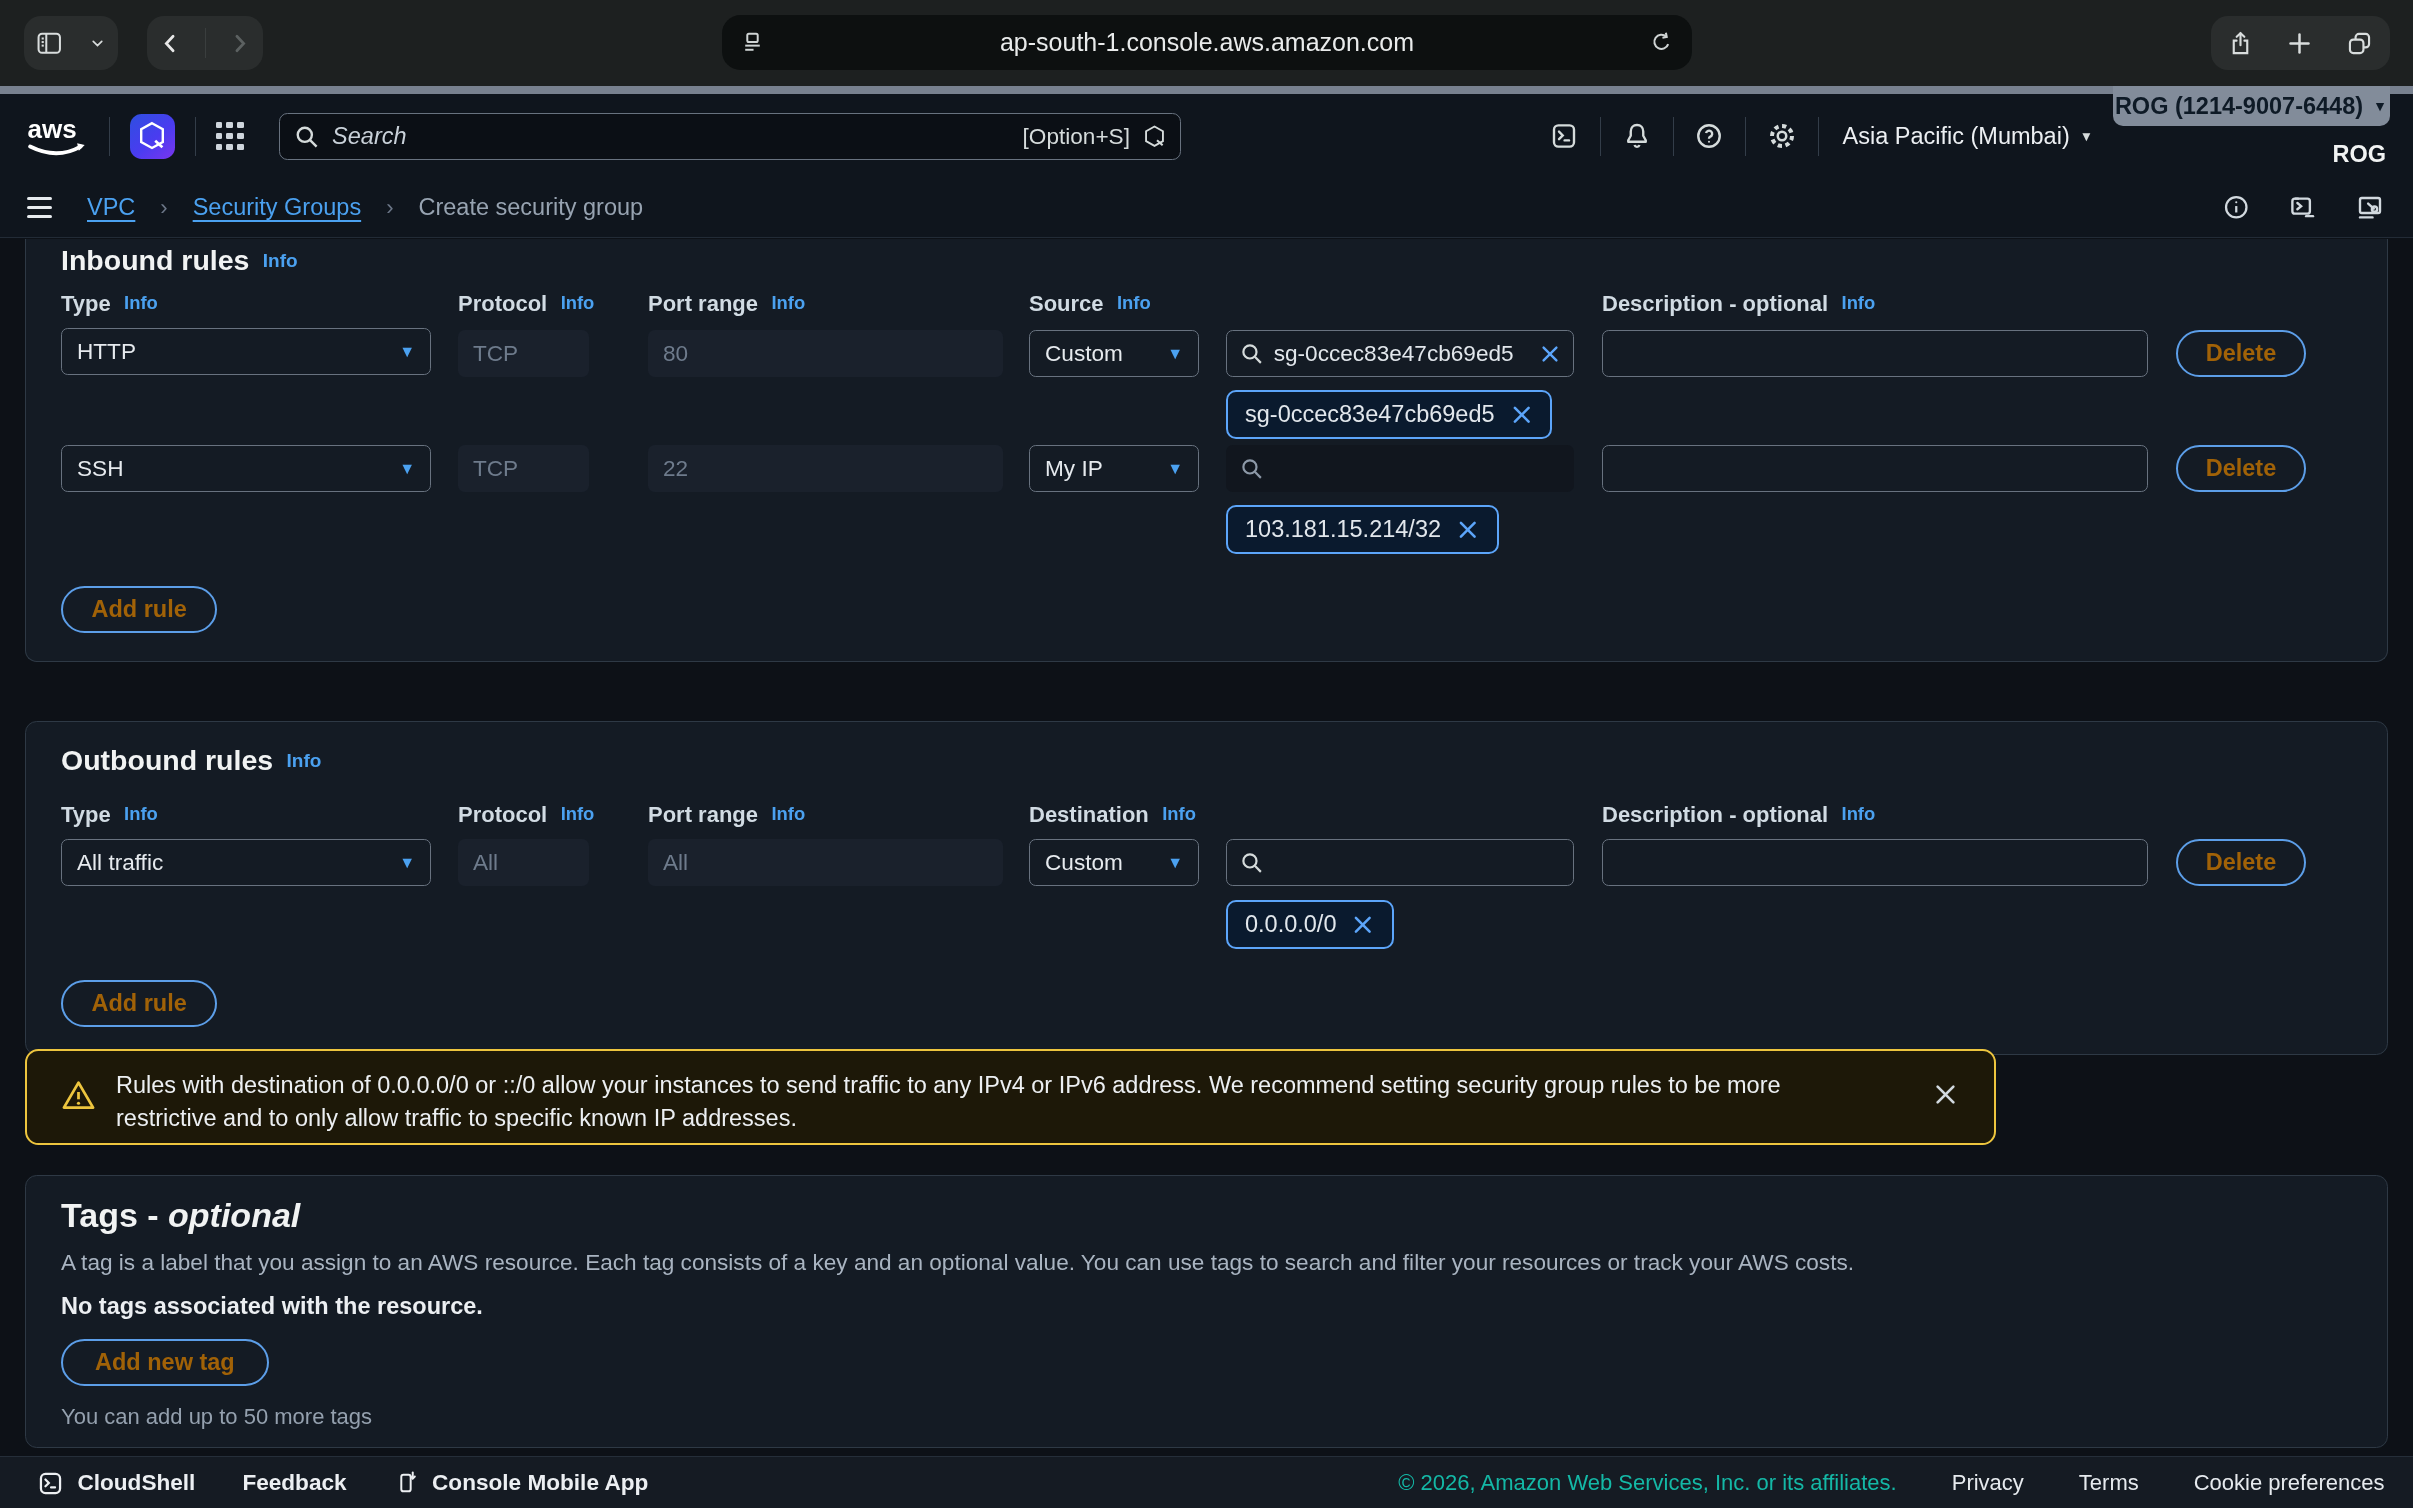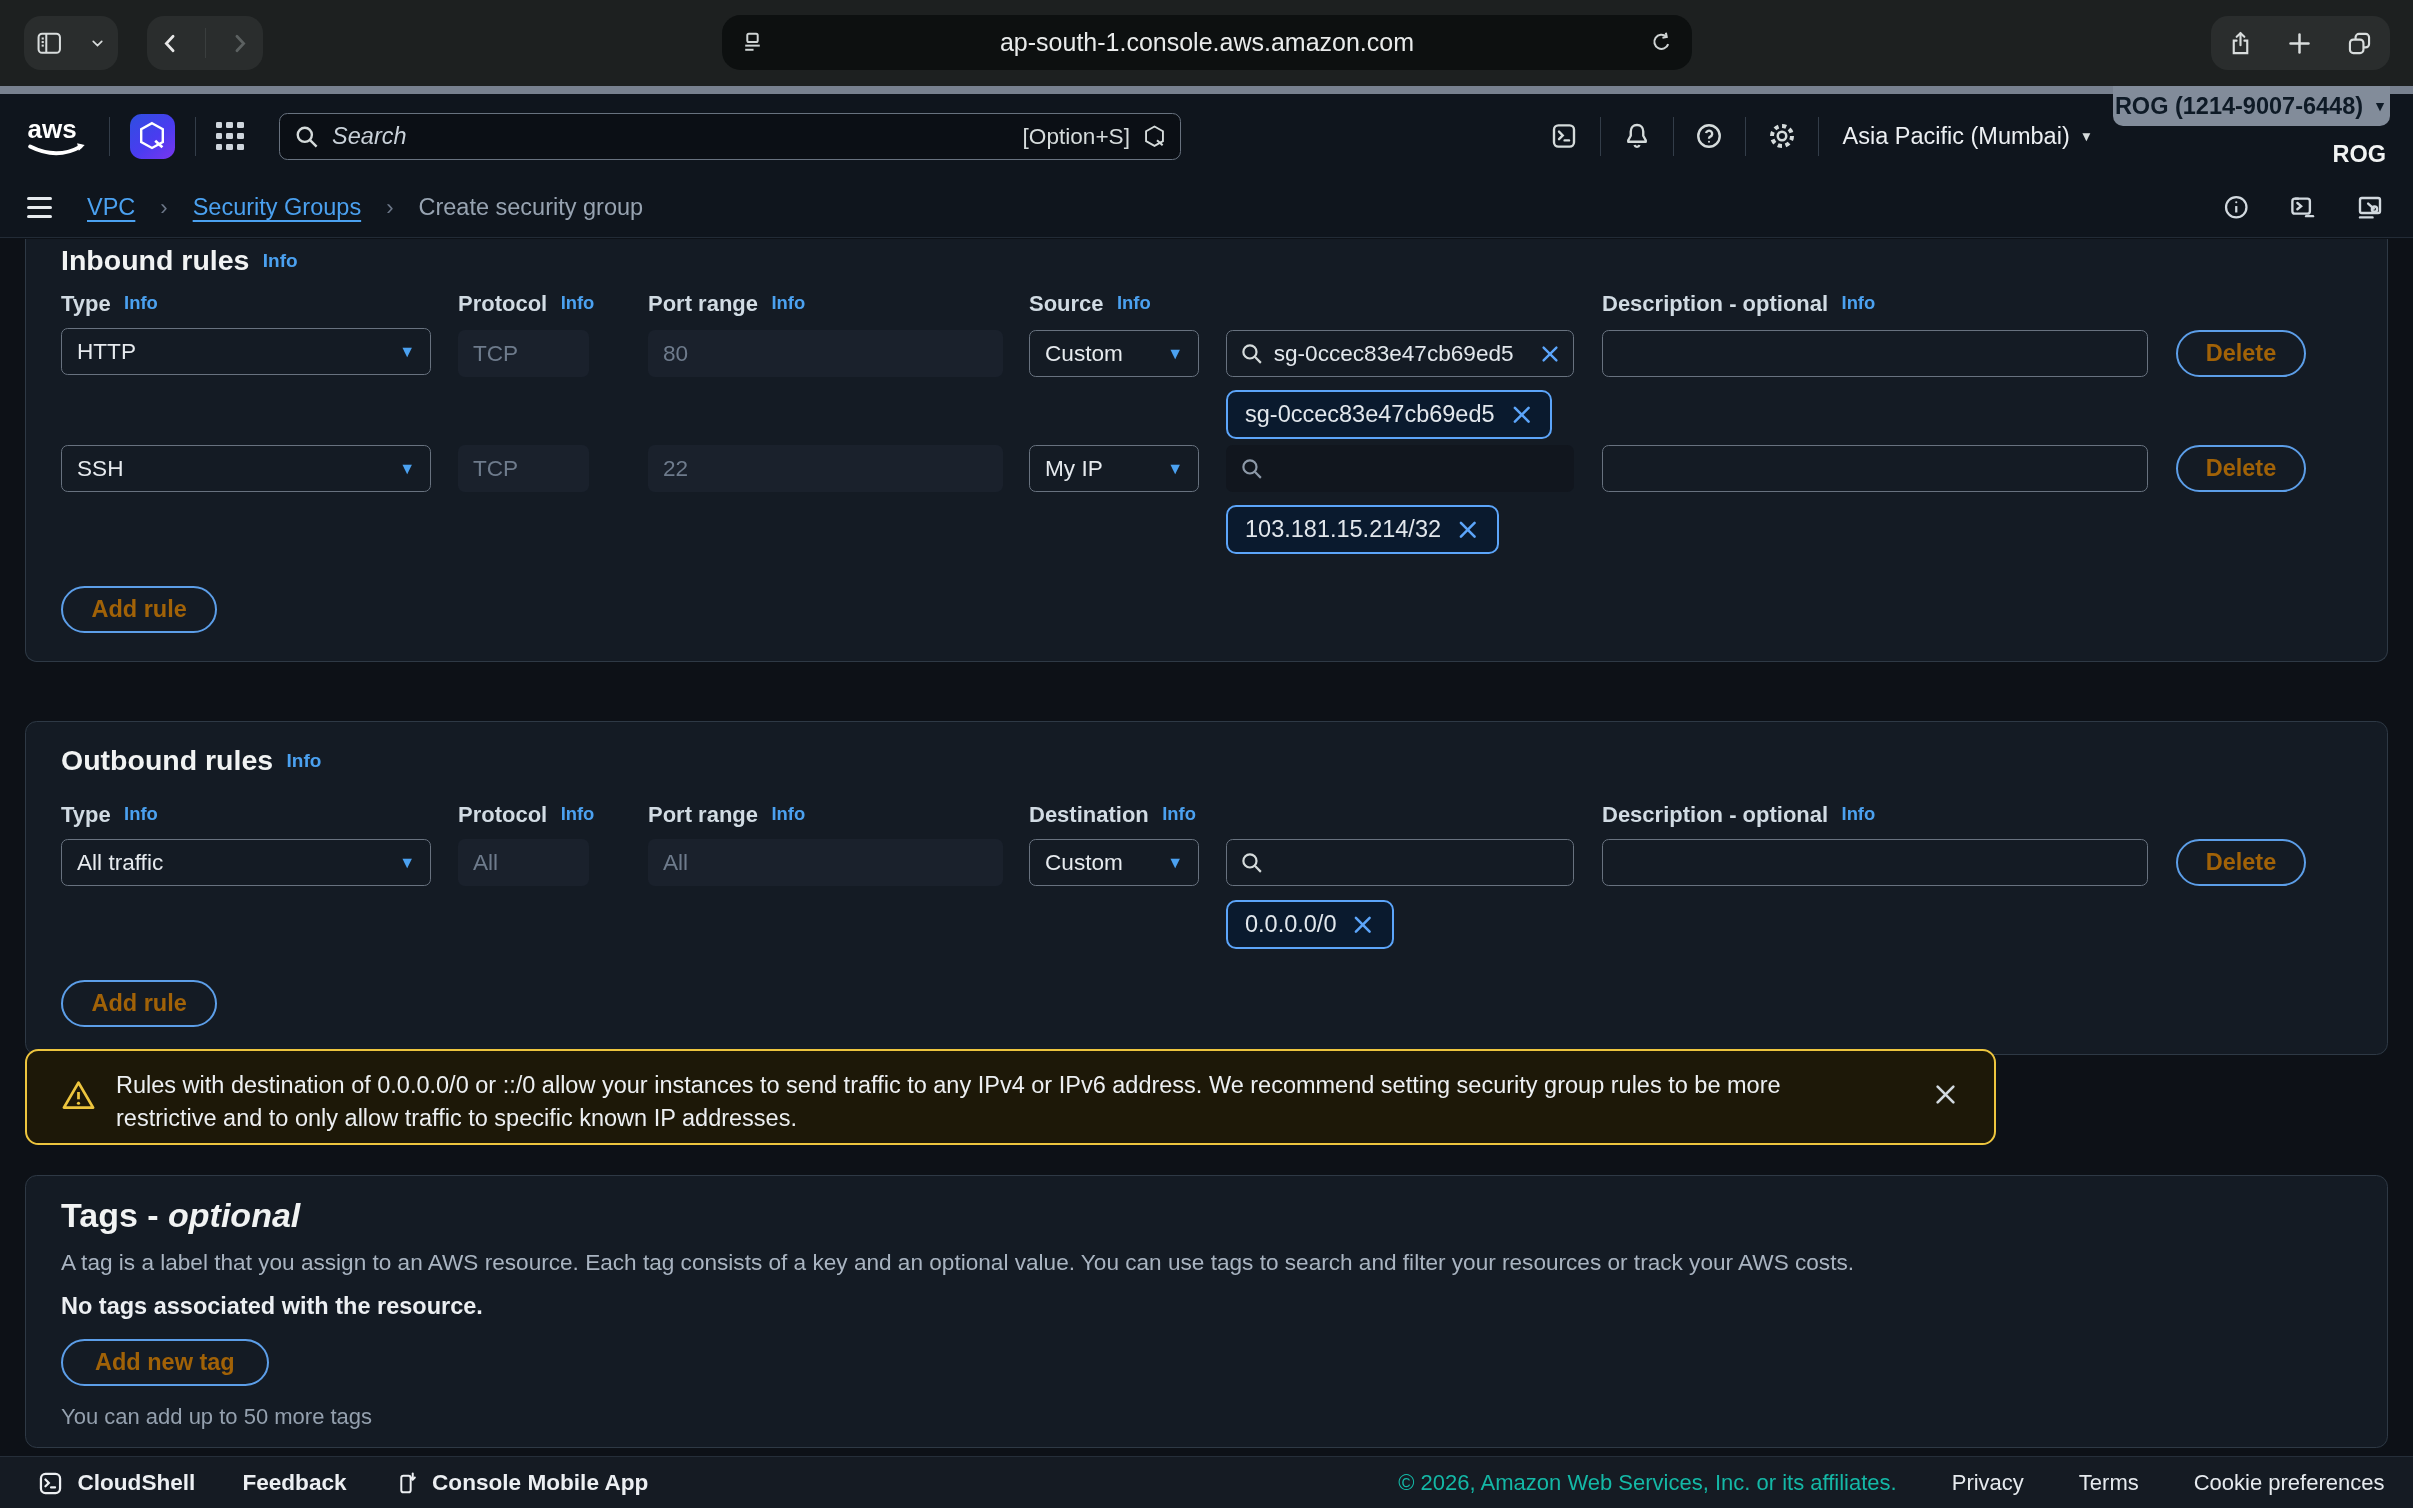--- a/index.html
+++ b/index.html
@@ -99,21 +99,21 @@
   .tags-title { position:absolute; left:35px; top:20px; font-size:34px; font-weight:700; color:#f1f3f3; }
   .tags-title em { font-style:italic; }
   .tags-desc { position:absolute; left:35px; top:74px; font-size:22.6px; color:#a9b4c1; }
   .tags-empty { position:absolute; left:35px; top:117px; font-size:23.5px; font-weight:700; color:#eceff2; }
   .btn.addtag { position:absolute; left:35px; top:163px; padding:0 32px; }
   .tags-hint { position:absolute; left:35px; top:228px; font-size:22px; color:#94a0ae; }
 
   
   .footer { position:absolute; left:0; top:1456px; width:2413px; height:53px; background:#151b23; border-top:0.8px solid #252e39; display:flex; align-items:center; }
   .foot-left { display:flex; align-items:center; gap:47px; padding-left:37px; color:#eceff2; font-size:22.6px; font-weight:700; }
-  .foot-item { display:flex; align-items:center; gap:13.4px; cursor:pointer; }
+  .foot-item { display:flex; align-items:flex-start; gap:13.4px; cursor:pointer; }
   .foot-right { margin-left:auto; display:flex; align-items:center; gap:55px; padding-right:28.5px; font-size:22px; }
   .copyright { color:#14b8a6; }
   .foot-link { color:#e6eaee; cursor:pointer; }
 </style>
 </head>
 <body>
 
 <div class="chrome">
   <div class="pill pill-sidebar">
     <span>

